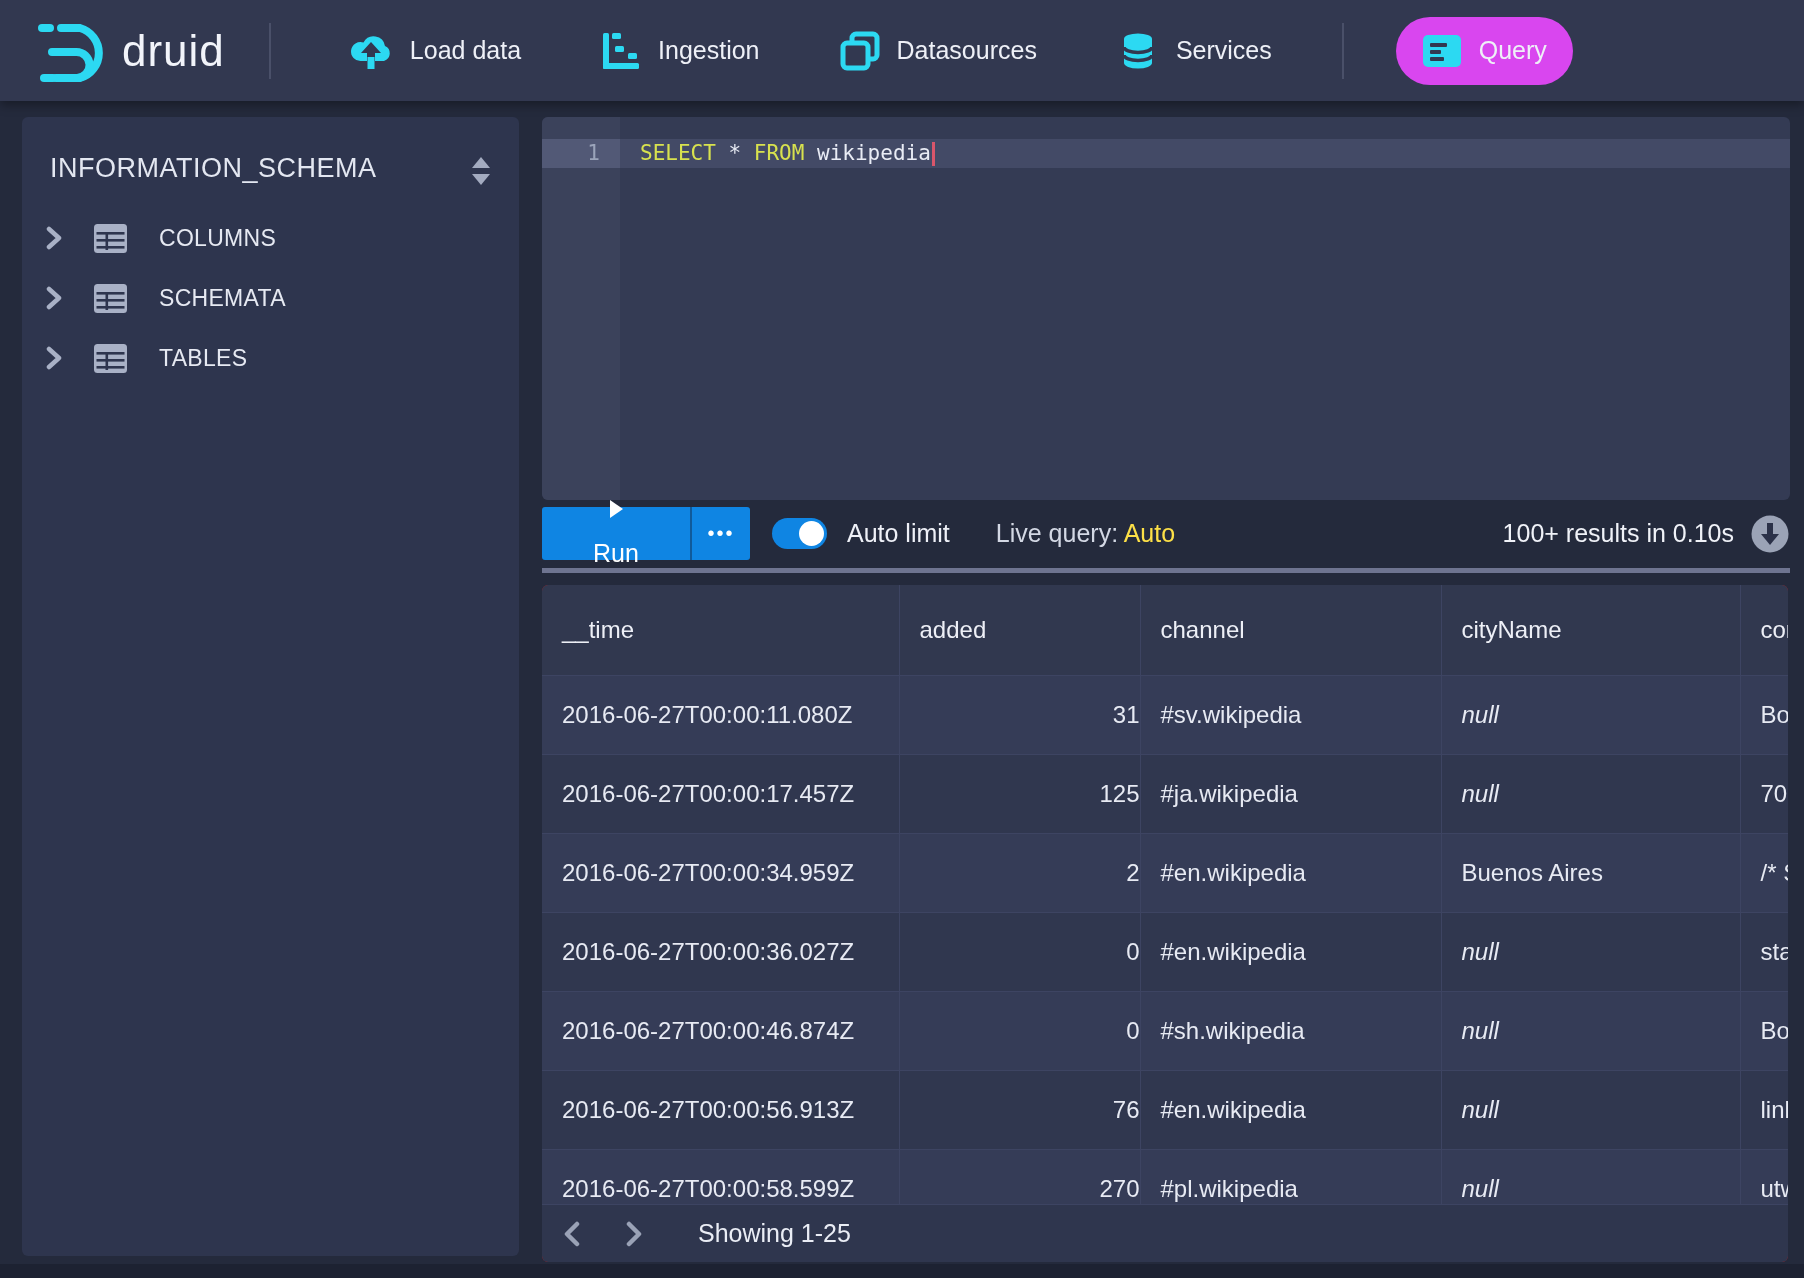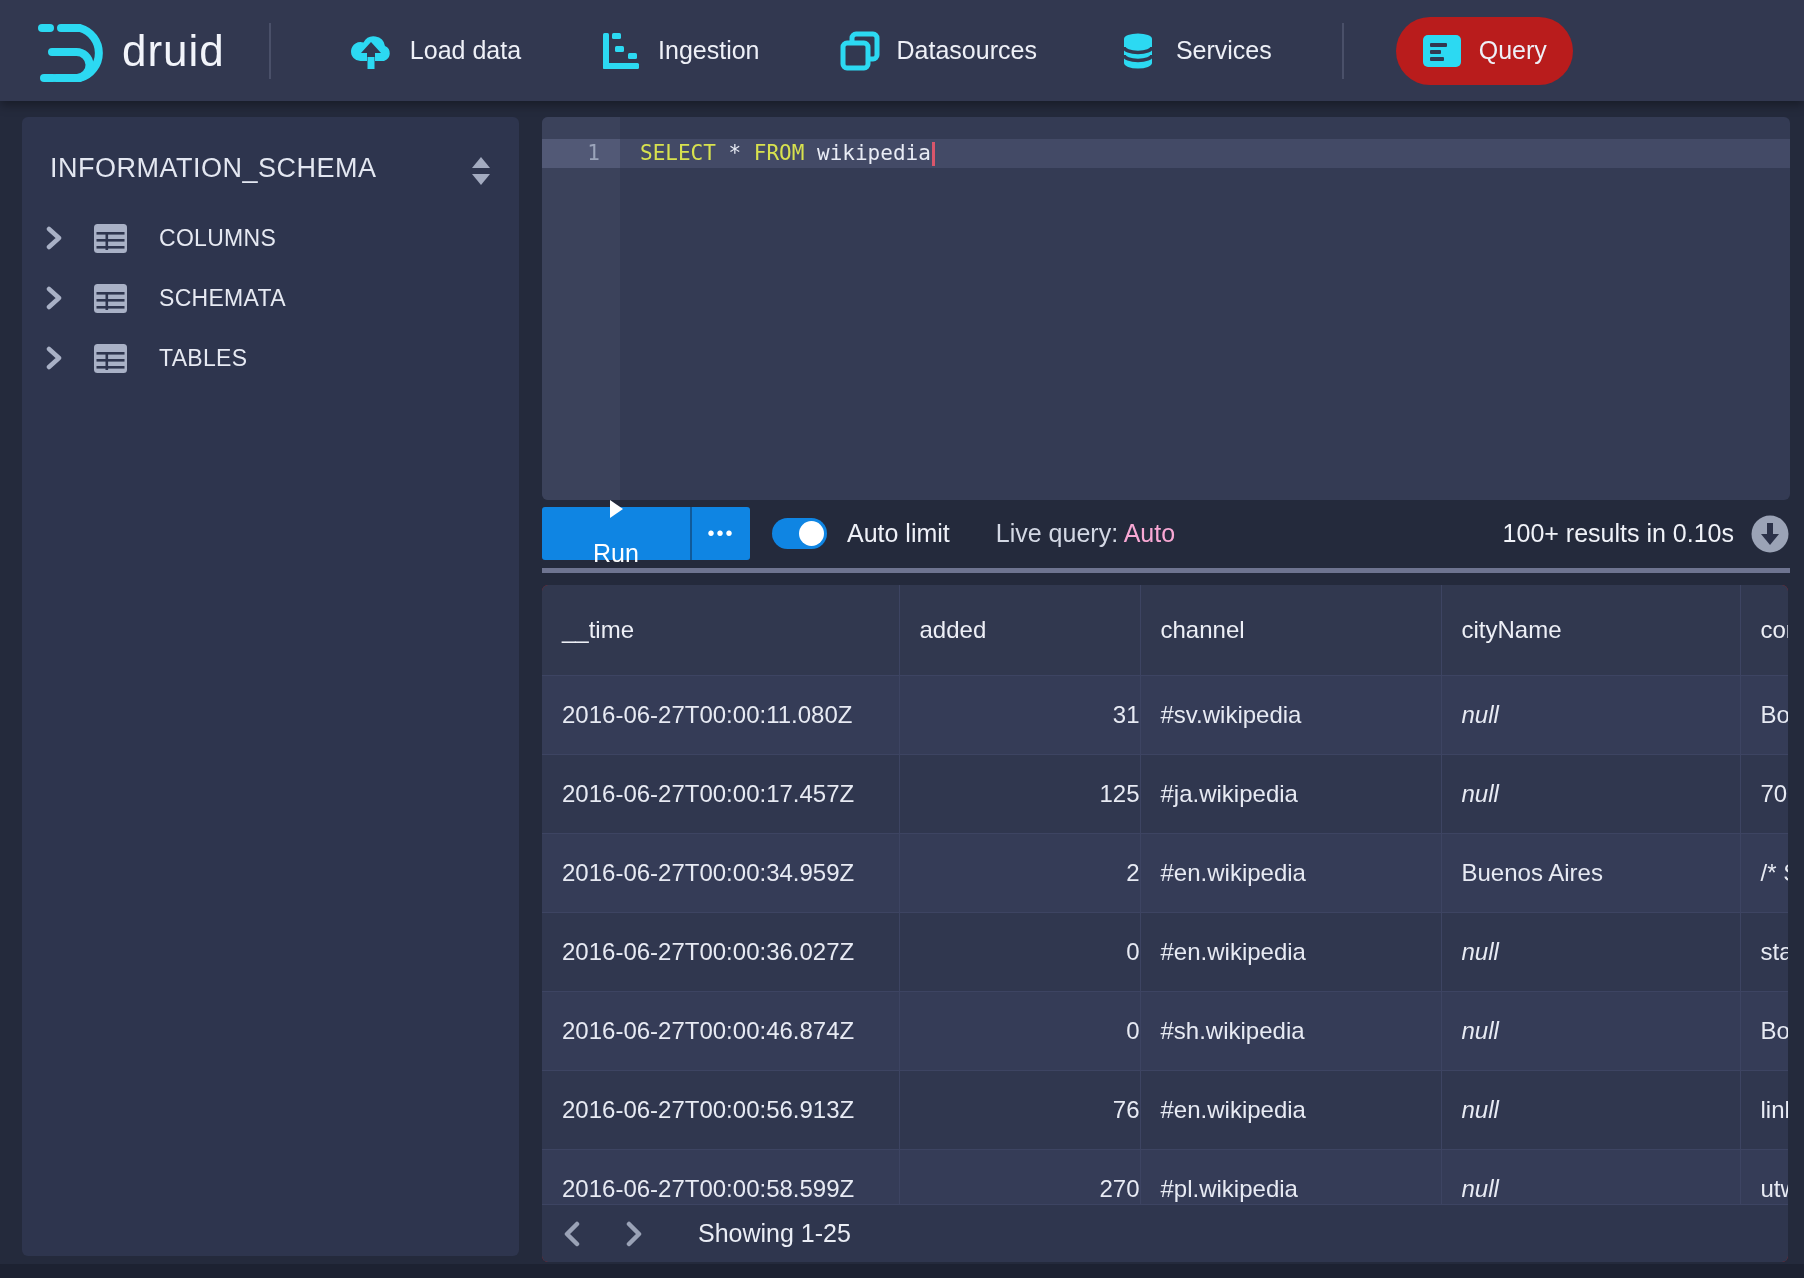--- a/index.html
+++ b/index.html
@@ -22,21 +22,21 @@
     z-index:10;
   }
   .brand { display:flex; align-items:center; gap:10px; margin-left:36px; cursor:pointer; }
   .brand-text { font-size:44px; color:#f2f4fa; letter-spacing:1px; }
   .nav-divider { width:2px; height:56px; background:#4a5069; margin:0 24px 0 44px; }
   .nav-item {
     display:flex; align-items:center; gap:17px;
     margin-left:28px; padding:0 26px; height:68px;
     font-size:25px; color:#eef0f7; cursor:pointer; border-radius:34px;
   }
-  .nav-item.pill { background:#b91c1c; }
+  .nav-item.pill { background:#d946ef; }
 
   
   .sidebar {
     position:absolute; left:22px; top:117px; width:497px; height:1139px;
     background:#2e354e; border-radius:6px;
   }
   .sidebar-header {
     position:relative; padding:36px 28px 24px 28px;
     font-size:27px; color:#e3e7f1; letter-spacing:.5px;
   }
@@ -88,21 +88,21 @@
     display:flex; align-items:center; justify-content:center;
     width:60px; height:53px; background:#0f85e3; color:#fff;
     border-left:2px solid rgba(17,38,64,.45);
     font-size:20px; letter-spacing:2px; border-radius:0 3px 3px 0; cursor:pointer;
   }
   .switch-wrap { display:flex; align-items:center; margin-left:22px; gap:20px; cursor:pointer; }
   .switch { position:relative; width:55px; height:31px; border-radius:16px; background:#0f85e3; }
   .switch .knob { position:absolute; right:3px; top:3px; width:25px; height:25px; border-radius:50%; background:#fff; }
   .tb-label { font-size:25px; color:#eef0f7; }
   .live-query { margin-left:46px; font-size:25px; color:#d3d8e4; }
-  .link-cyan { color:#f9a8d4; cursor:pointer;margin-top:40px; }
+  .link-cyan { color:#fde047; cursor:pointer;margin-top:40px; }
   .tb-spacer { flex:1; }
   .results-info { font-size:25px; color:#f0f2f8; }
   .dl-btn { margin-left:16px; cursor:pointer; }
 
   .splitter {
     position:absolute; left:542px; top:568px; width:1248px; height:5px;
     background:#6e7490; cursor:row-resize;
   }
 
   

